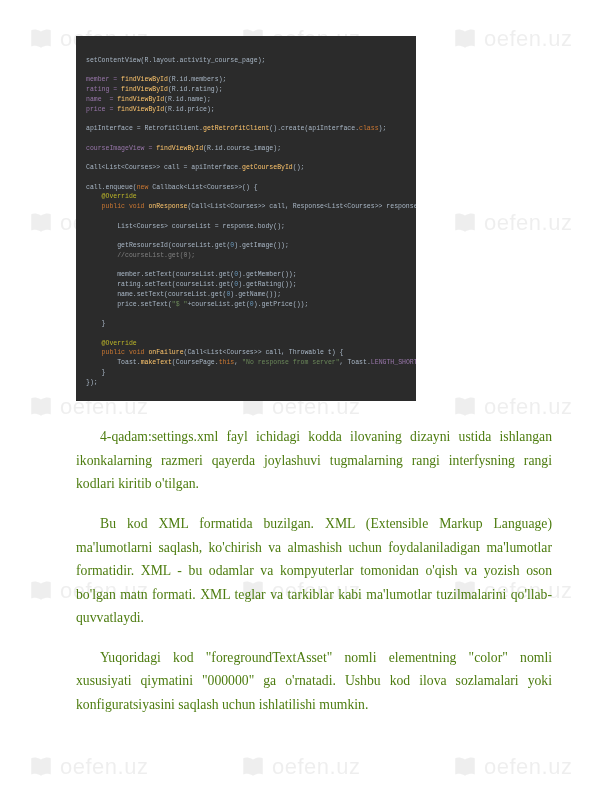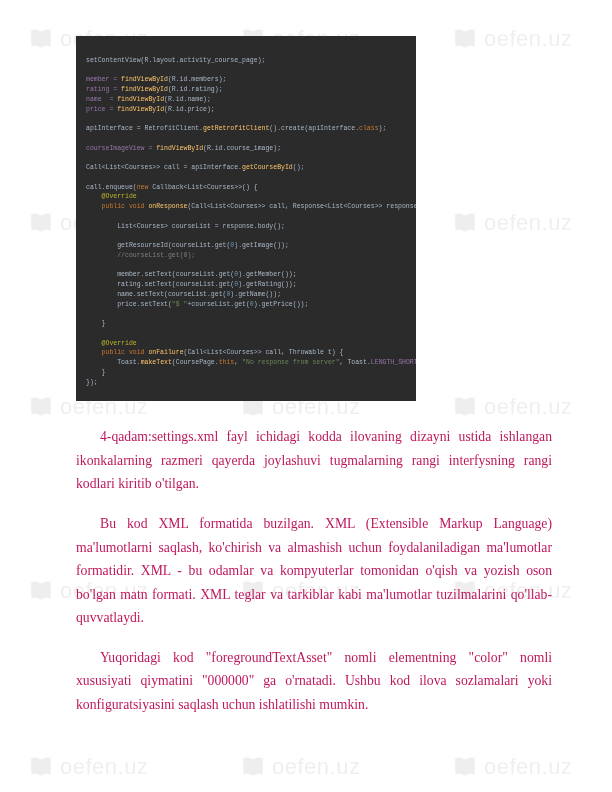--- a/index.html
+++ b/index.html
@@ -53,21 +53,21 @@
   .str { color: #6a8759; }
   .ann { color: #bbb529; }
   .type { color: #a9b7c6; }
   .fn { color: #ffc66d; }
   .num { color: #6897bb; }
   .field { color: #9876aa; }
   .comment { color: #808080; }
   .para {
     font-size: 13.7px;
     line-height: 1.72;
-    color: #be185d;
+    color: #4d7c0f;
     text-align: justify;
     margin-bottom: 16px;
   }
   .first { text-indent: 24px; }
 </style>
 </head>
 <body>
 
 <div class="watermark-layer">
   <div class="wm" style="left:28px; top:26px;">

